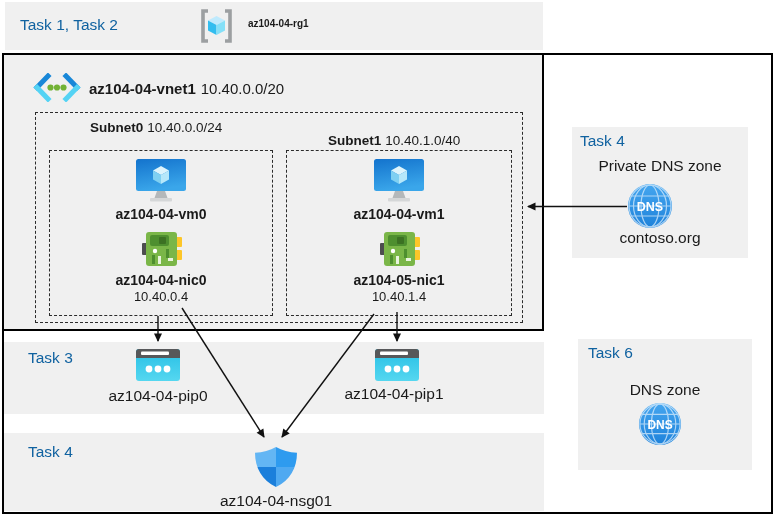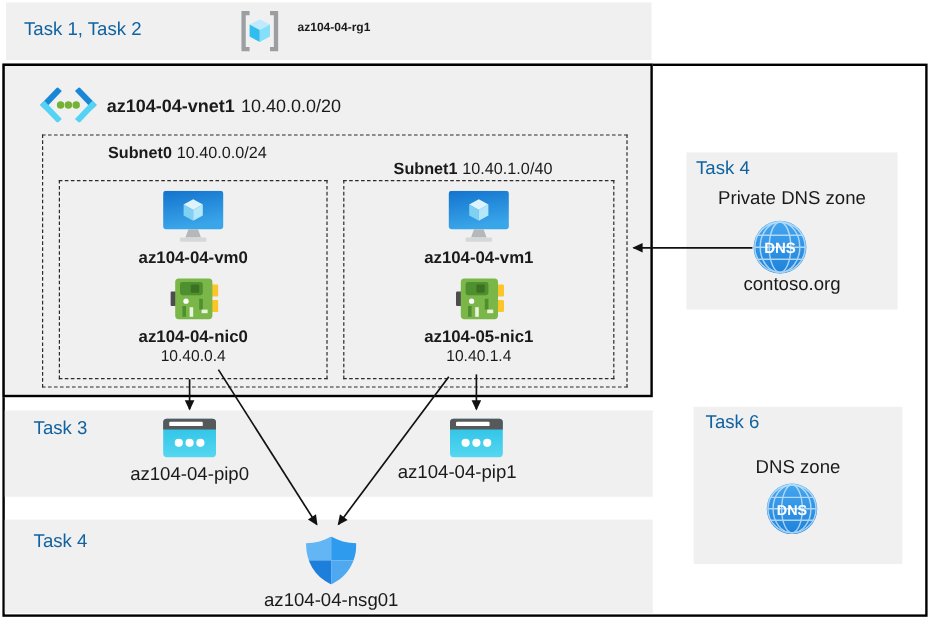--- a/index.html
+++ b/index.html
@@ -184,21 +184,21 @@
           </linearGradient>
         </defs>
       <rect x="1" y="1" width="44" height="32" rx="3" fill="url(#pipg1)"></rect>
       <path d="M4,1 h38 a3,3 0 0 1 3,3 v6 h-44 v-6 a3,3 0 0 1 3,-3 z" fill="#57585a"></path>
       <rect x="6" y="3.5" width="28" height="3.6" rx="1" fill="#ffffff"></rect>
       <circle cx="14" cy="21" r="3.4" fill="#ffffff"></circle>
       <circle cx="23" cy="21" r="3.4" fill="#ffffff"></circle>
       <circle cx="32" cy="21" r="3.4" fill="#ffffff"></circle>
     </svg>
   </div>
-  <div class="abs big-label" style="left:301px;top:386px;width:160px;">az104-04-pip1</div>
+  <div class="abs big-label" style="left:314px;top:386px;width:160px;">az104-04-pip1</div>
 
   <div class="abs panel band-task4"></div>
   <div class="abs task-label" style="left:28px;top:444px;">Task 4</div>
 
   <div class="abs" style="left:253px;top:446px;width:46px;height:42px;">
     <svg width="46" height="42" viewBox="0 0 46 42">
       <defs>
           <clipPath id="shieldClip">
         <path d="M23 1 C29 4.5 36 6.5 44 6.8 C44 22 37 34.5 23 41 C9 34.5 2 22 2 6.8 C10 6.5 17 4.5 23 1 Z"></path>
       </clipPath>

